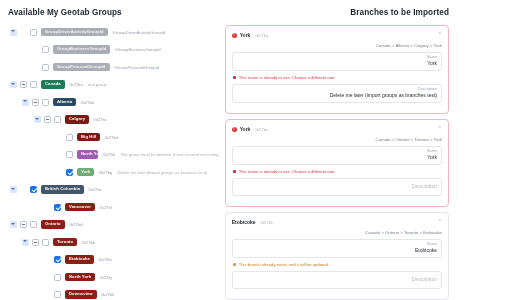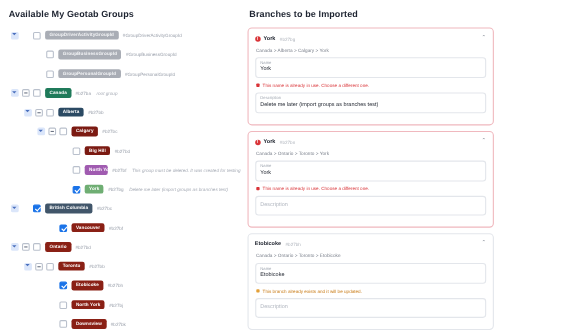--- a/index.html
+++ b/index.html
@@ -77,21 +77,21 @@
   .i3 { margin-left: 38px; }
 
   
   .splitter { position: absolute; left: 248px; top: 0; width: 6px; height: 300px; }
   .splitter-handle {
     position: absolute; top: 132px; left: 1px;
     width: 5px; height: 9px; color: #4c525e; font-size: 7px; line-height: 9px;
   }
 
   
-  .right-panel { width: 258px; height: 300px; padding: 6px 7px 0 2px; overflow: hidden; }
+  .right-panel { width: 258px; height: 300px; padding: 6px 7px 0 2px; overflow: hidden; text-align: right; }
   .card {
     border: 1px solid #e3e6eb; border-radius: 4px;
     background: #fff; margin-bottom: 5px; padding: 5px 6px 6px 6px;
     position: relative;
   }
   .card.error { border-color: #f0b8be; }
   .card-head { display: flex; align-items: center; height: 8px; }
   .dot-err {
     width: 5px; height: 5px; border-radius: 50%;
     background: #d93438; flex: 0 0 5px; margin-right: 3px; position: relative;

